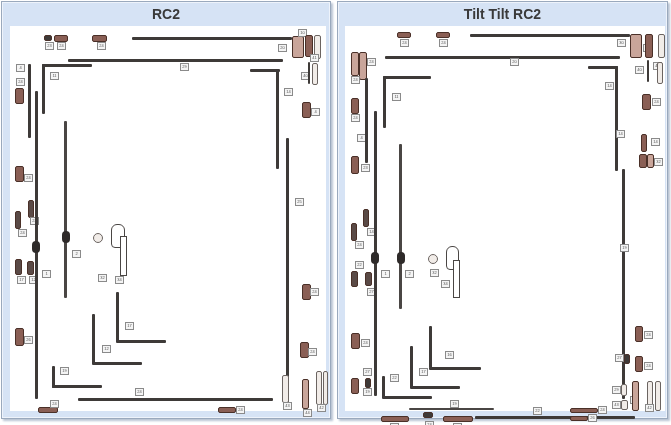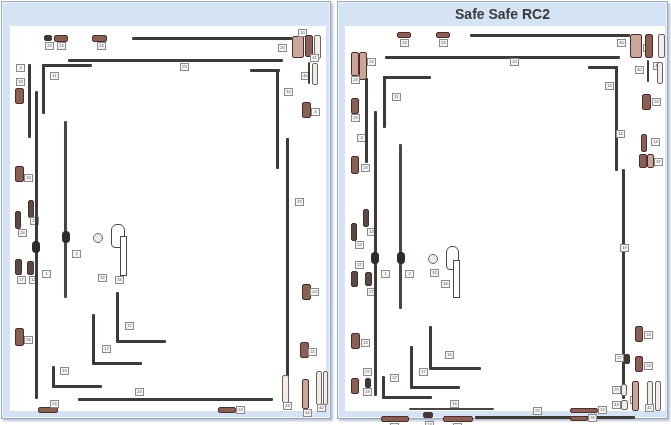--- a/index.html
+++ b/index.html
@@ -38,20 +38,21 @@
     position: absolute; border: 1.5px solid #4a4644; border-radius: 6px 6px 4px 4px; background: #fff;
   }
   .handle-lever {
     position: absolute; border: 1.5px solid #4a4644; background: #fff;
   }
 </style>
 </head>
 <body>
 
 <div class="panel" style="left:1px; width:328px; height:416px;">
+  <div class="panel-title">RC2</div>
   <div class="canvas" style="left:8px; top:24px; width:316px; height:385px;">
 
     <div class="part" style="left:34px; top:9px; width:6px; height:4px; background:#3e3a38;"></div>
     <div class="part" style="left:44px; top:9px; width:12px; height:5px;"></div>
     <div class="lbl" style="left:35px; top:16px;">23</div>
     <div class="lbl" style="left:47px; top:16px;">24</div>
     <div class="part" style="left:82px; top:9px; width:13px; height:5px;"></div>
     <div class="lbl" style="left:87px; top:16px;">24</div>
 
     <div class="bar" style="left:122px; top:11px; width:160px; height:3px;"></div>
@@ -136,21 +137,21 @@
     <div class="lbl" style="left:115px; top:296px;">17</div>
 
     <div class="bar" style="left:68px; top:372px; width:195px; height:3px;"></div>
     <div class="lbl" style="left:125px; top:362px;">24</div>
     <div class="part" style="left:208px; top:381px; width:16px; height:4px;"></div>
     <div class="lbl" style="left:226px; top:380px;">24</div>
   </div>
 </div>
 
 <div class="panel" style="left:337px; width:329px; height:416px;">
-  <div class="panel-title">Safe Safe RC2</div>
+  <div class="panel-title">Tilt Tilt RC2</div>
   <div class="canvas" style="left:7px; top:24px; width:320px; height:385px;">
 
     <div class="part" style="left:52px; top:6px; width:12px; height:4px;"></div>
     <div class="lbl" style="left:55px; top:13px;">24</div>
     <div class="part" style="left:91px; top:6px; width:12px; height:4px;"></div>
     <div class="lbl" style="left:94px; top:13px;">24</div>
     <div class="bar" style="left:125px; top:8px; width:160px; height:3px;"></div>
     <div class="lbl" style="left:272px; top:13px;">30</div>
     <div class="part light" style="left:285px; top:8px; width:10px; height:22px;"></div>
     <div class="lbl" style="left:298px; top:18px;">33</div>

